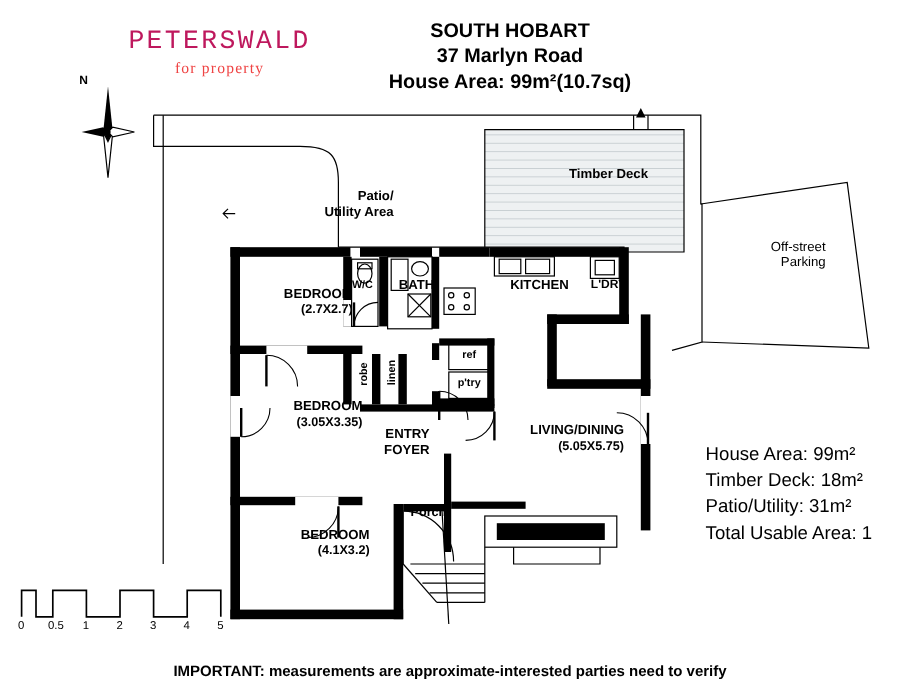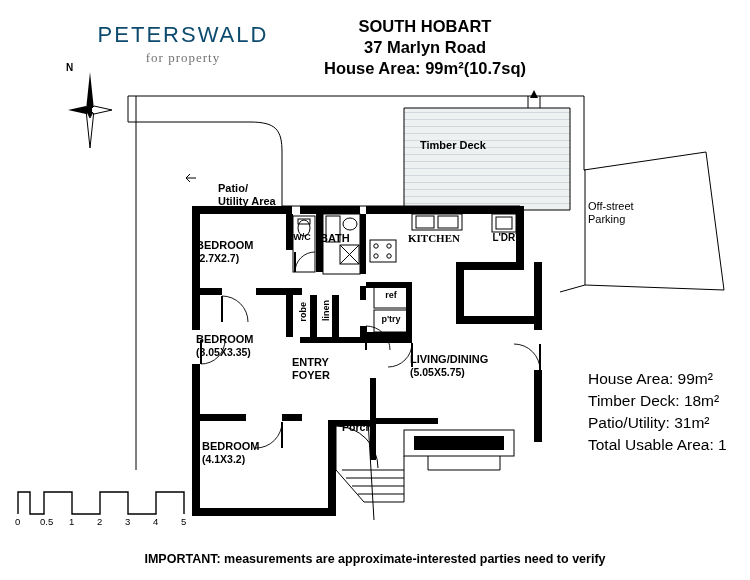--- a/index.html
+++ b/index.html
@@ -15,25 +15,25 @@
     color: #000000;
     overflow: hidden;
   }
   .abs { position: absolute; }
 
   
   #brand {
     left: 88px; top: 22px; width: 190px; text-align: center;
   }
   #brand .brand-name {
-    font-size: 22px; letter-spacing: 2px; color: #0c4a6e;
-    font-family: Liberation Sans, sans-serif; white-space: nowrap;
+    font-size: 22px; letter-spacing: 2px; color: #be185d;
+    font-family: Liberation Mono, monospace; white-space: nowrap;
   }
   #brand .brand-tag {
-    font-size: 13px; letter-spacing: 1px; color: #737373;
+    font-size: 13px; letter-spacing: 1px; color: #ef4444;
     font-family: "Liberation Serif", serif; margin-top: 2px;
   }
 
   
   #title-block {
     left: 275px; top: 16px; width: 300px; text-align: center;
   }
   #title-block div { font-weight: bold; font-size: 16.5px; line-height: 21px; }
 
   
@@ -51,21 +51,21 @@
   #compass .n-label { position: absolute; left: 6px; top: 0px; font-size: 10px; font-weight: bold; }
 
   
   #scale { left: 14px; top: 478px; width: 172px; height: 58px; }
   #scale .nums { position: absolute; top: 38px; left: 0; width: 172px; font-size: 9.5px; }
   #scale .nums span { position: absolute; }
 
   
   #plan { left: 0; top: 0; width: 750px; height: 580px; }
 
-  .lbl { position: absolute; font-size: 11px; font-weight: bold; line-height: 13px; text-align: left; }
+  .lbl { position: absolute; font-size: 11px; font-weight: bold; line-height: 13px; text-align: right; }
   .lbl .sub { font-weight: bold; font-size: 10.5px; }
   .lbl-sm { position: absolute; font-size: 9px; font-weight: bold; line-height: 11px; text-align: center; }
   .lbl-vert {
     position: absolute; font-size: 9px; font-weight: bold;
     writing-mode: vertical-rl; transform: rotate(180deg); letter-spacing: 0px;
   }
 </style>
 </head>
 <body>
 
@@ -261,21 +261,21 @@
 
   <g stroke="#000" stroke-width="1" fill="none">
     <path d="M136,430 L136,470"></path>
   </g>
 </svg>
 
 <div class="lbl" style="left:420px; top:139px; width:120px;">
   <span>Timber Deck</span>
 </div>
 
-<div class="lbl" style="left:218px; top:158px; width:110px;margin-top:24px;">
+<div class="lbl" style="left:218px; top:158px; width:110px;">
   <div>Patio/</div>
   <div>Utility Area</div>
 </div>
 
 <div class="lbl" style="left:588px; top:180px; width:100px; font-weight:normal;margin-top:20px;">
   <div>Off-street</div>
   <div>Parking</div>
 </div>
 
 <div class="lbl" style="left:196px; top:239px; width:98px;">
@@ -294,21 +294,21 @@
 </div>
 
 <div class="lbl" style="left:320px; top:232px; width:42px;">
   <span>BATH</span>
 </div>
 
 <div class="lbl-sm" style="left:286px; top:232px; width:32px;">
   <span>W/C</span>
 </div>
 
-<div class="lbl" style="left:408px; top:232px; width:66px;font-family:Liberation Serif, serif;">
+<div class="lbl" style="left:408px; top:232px; width:66px;">
   <span>KITCHEN</span>
 </div>
 
 <div class="lbl-sm" style="left:486px; top:232px; width:42px; font-size:10px;">
   <span>L'DRY</span>
 </div>
 
 <div class="lbl" style="left:410px; top:353px; width:110px;">
   <div>LIVING/DINING</div>
   <div class="sub">(5.05X5.75)</div>

